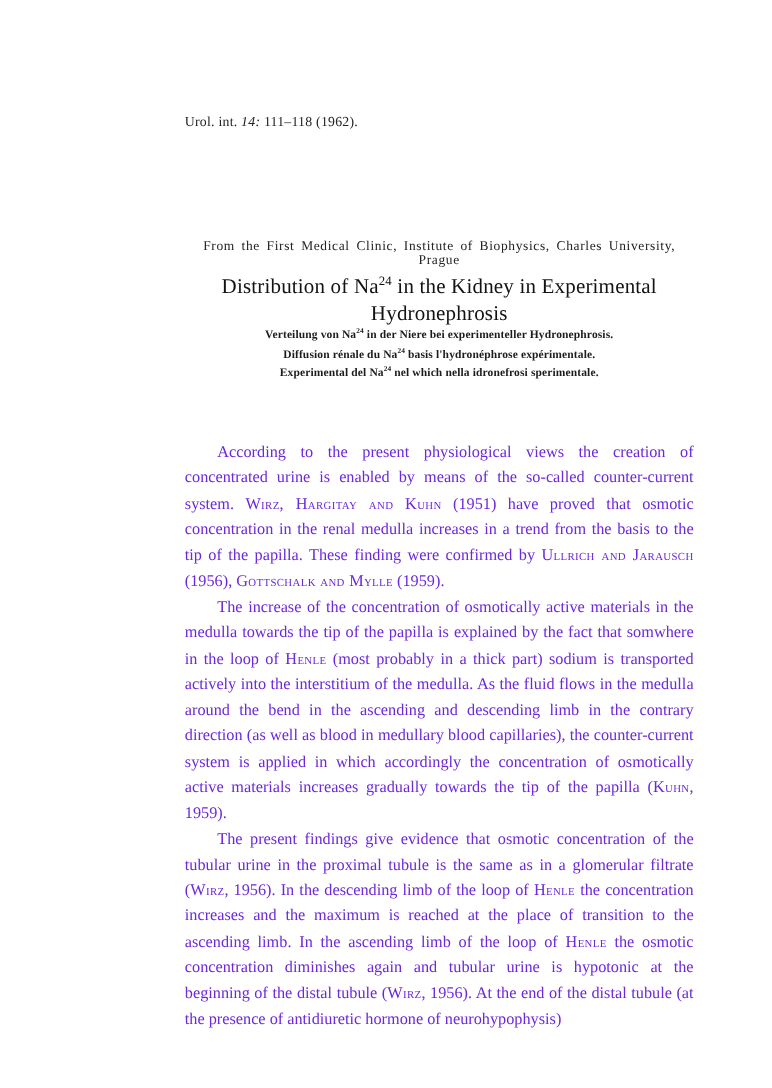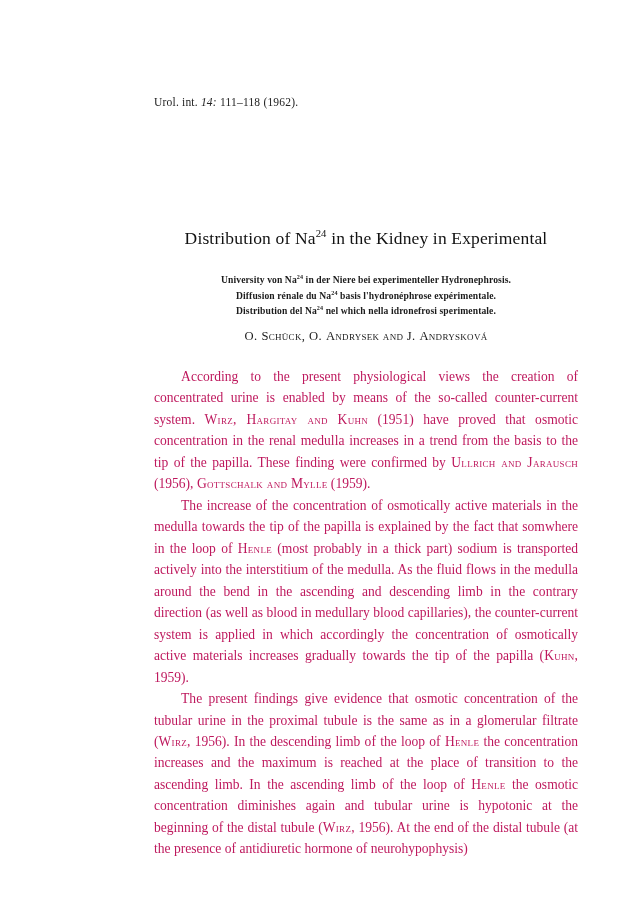--- a/index.html
+++ b/index.html
@@ -93,56 +93,55 @@
     font-variant: small-caps;
     letter-spacing: 0.3px;
   }
 
   .body-text {
     top: 366px;
     font-size: 13.55px;
     line-height: 1.585;
     text-align: justify;
     text-justify: inter-word;
-    color: #be185d;
+    color: #6d28d9;
   }
   .body-text p {
     margin: 0;
     text-indent: 2.0em;
   }
 </style>
 </head>
 <body>
 
 <div class="page">
 
   <div class="col journal-line">
     <span>Urol. int. </span><span class="vol">14:</span><span> 111–118 (1962).</span>
   </div>
 
+  <div class="col affiliation">From the First Medical Clinic, Institute of Biophysics, Charles University, Prague</div>
 
   <div class="col title">
     <span>Distribution of Na</span><sup>24</sup><span> in the Kidney in Experimental</span><br>
+    <span>Hydronephrosis</span>
   </div>
 
   <div class="col subtitles">
     <div>
-      <span>University von Na</span><sup>24</sup><span> in der Niere bei experimenteller Hydronephrosis.</span>
+      <span>Verteilung von Na</span><sup>24</sup><span> in der Niere bei experimenteller Hydronephrosis.</span>
     </div>
     <div>
       <span>Diffusion rénale du Na</span><sup>24</sup><span> basis l'hydronéphrose expérimentale.</span>
     </div>
     <div>
-      <span>Distribution del Na</span><sup>24</sup><span> nel which nella idronefrosi sperimentale.</span>
+      <span>Experimental del Na</span><sup>24</sup><span> nel which nella idronefrosi sperimentale.</span>
     </div>
   </div>
 
-  <div class="col authors">
-    <span>O. </span><span class="sc">Schück</span><span>, </span><span>O. </span><span class="sc">Andrysek</span><span class="sc"> and </span><span>J. </span><span class="sc">Andrysková</span>
-  </div>
 
   <div class="col body-text">
 
     <p><span>According to the present physiological views the creation of concentrated urine is enabled by means of the so-called counter-current system. </span><span class="sc">Wirz, Hargitay and Kuhn</span><span> (1951) have proved that osmotic concentration in the renal medulla increases in a trend from the basis to the tip of the papilla. These finding were confirmed by </span><span class="sc">Ullrich and Jarausch</span><span> (1956), </span><span class="sc">Gottschalk and Mylle</span><span> (1959).</span></p>
 
     <p><span>The increase of the concentration of osmotically active materials in the medulla towards the tip of the papilla is explained by the fact that somwhere in the loop of </span><span class="sc">Henle</span><span> (most probably in a thick part) sodium is transported actively into the interstitium of the medulla. As the fluid flows in the medulla around the bend in the ascending and descending limb in the contrary direction (as well as blood in medullary blood capillaries), the counter-current system is applied in which accordingly the concentration of osmotically active materials increases gradually towards the tip of the papilla (</span><span class="sc">Kuhn</span><span>, 1959).</span></p>
 
     <p><span>The present findings give evidence that osmotic concentration of the tubular urine in the proximal tubule is the same as in a glomerular filtrate (</span><span class="sc">Wirz</span><span>, 1956). In the descending limb of the loop of </span><span class="sc">Henle</span><span> the concentration increases and the maximum is reached at the place of transition to the ascending limb. In the ascending limb of the loop of </span><span class="sc">Henle</span><span> the osmotic concentration diminishes again and tubular urine is hypotonic at the beginning of the distal tubule (</span><span class="sc">Wirz</span><span>, 1956). At the end of the distal tubule (at the presence of antidiuretic hormone of neurohypophysis)</span></p>
 
   </div>

